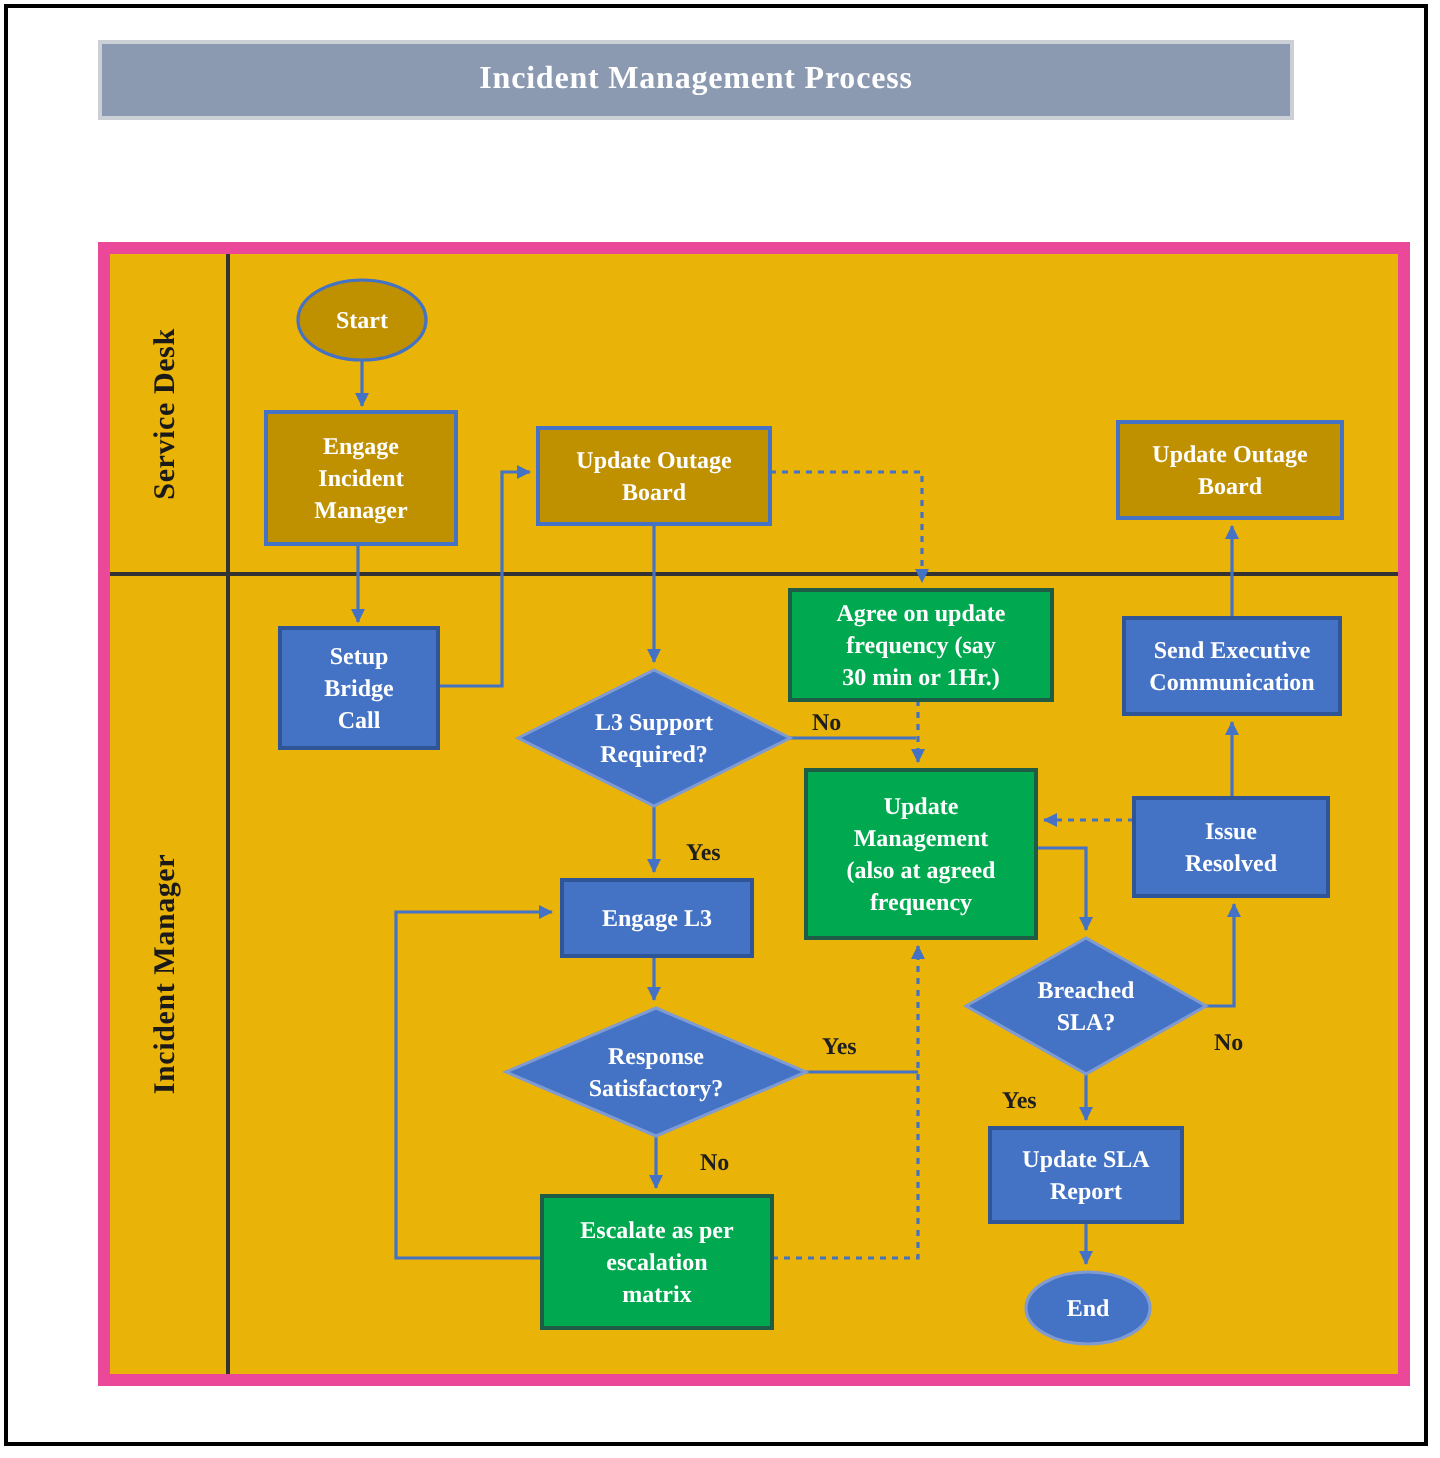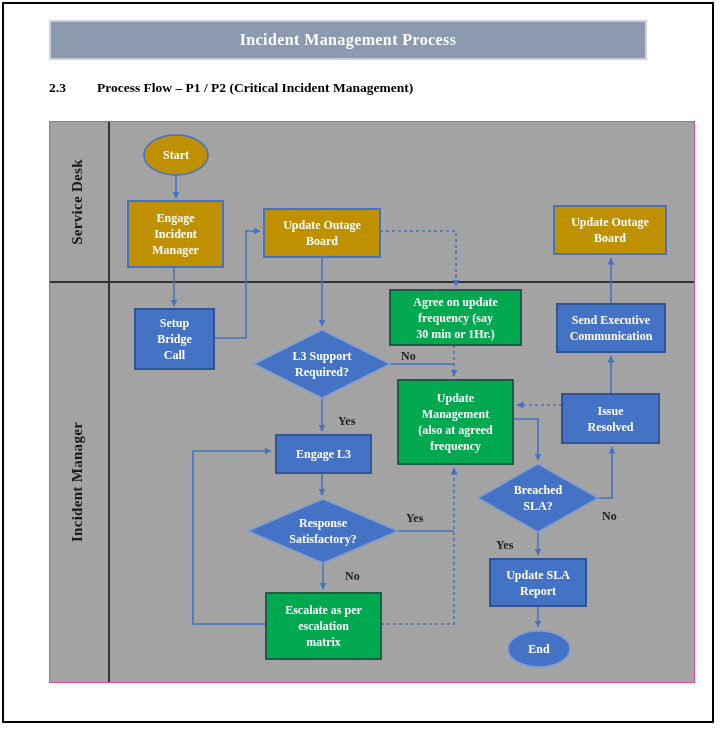--- a/index.html
+++ b/index.html
@@ -38,39 +38,35 @@
     align-items: baseline;
     font-size: 13.5px;
     font-weight: bold;
     color: #000000;
   }
   .heading .num { width: 48px; }
   .diagram {
     position: absolute;
     left: 45px; top: 117px;
     width: 644px; height: 560px;
-    background: #a3a3a3;
-    border: 1px solid #ec4899;
+    background: #eab308;
+    border: 6px solid #ec4899;
     box-sizing: content-box;
   }
   svg text { user-select: none; }
 </style>
 </head>
 <body>
 
 <div class="page">
 
   <div class="title-bar">
     <span>Incident Management Process</span>
   </div>
 
-  <div class="heading">
-    <span class="num">2.3</span>
-    <span>Process Flow – P1 / P2 (Critical Incident Management)</span>
-  </div>
 
   <div class="diagram">
     <svg id="flow-svg" width="644" height="560" viewBox="0 0 644 560">
         <defs>
           <marker id="arr" markerWidth="8" markerHeight="8" refX="6.5" refY="3.5" orient="auto" markerUnits="userSpaceOnUse">
             <path d="M0,0 L7,3.5 L0,7 Z" fill="#4472C4"></path>
           </marker>
         </defs>
         <line x1="59" y1="0" x2="59" y2="560" stroke="#333333" stroke-width="2"></line>
         <line x1="0" y1="160" x2="644" y2="160" stroke="#333333" stroke-width="2"></line>

